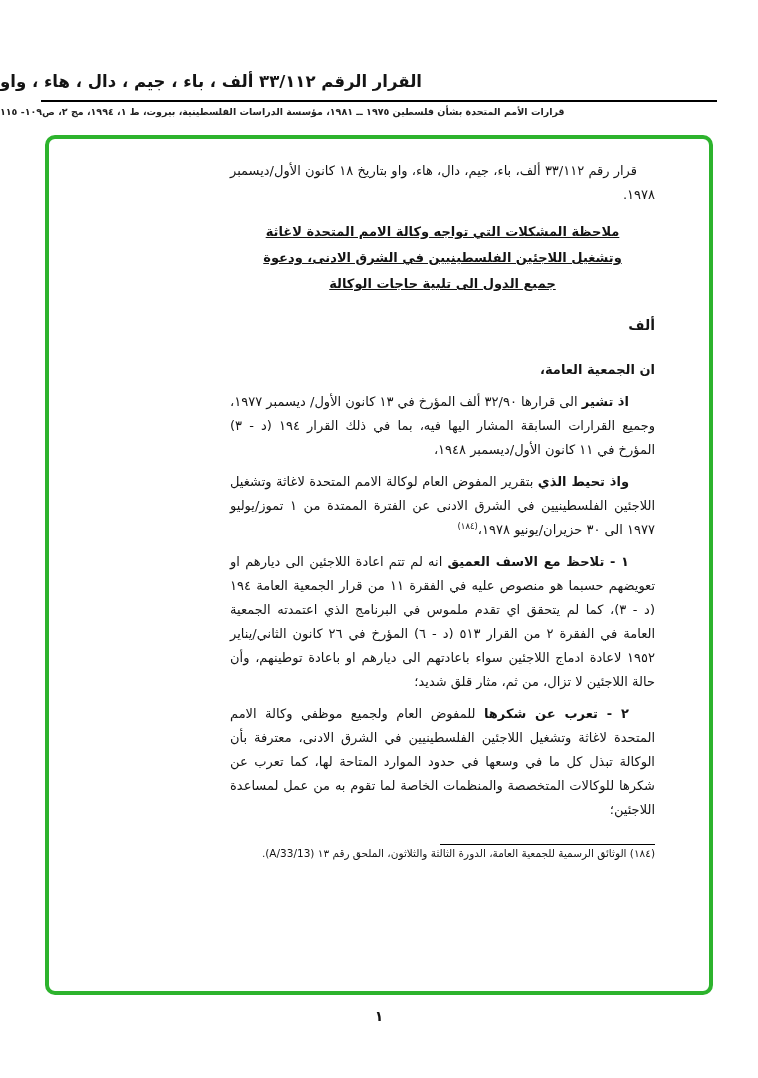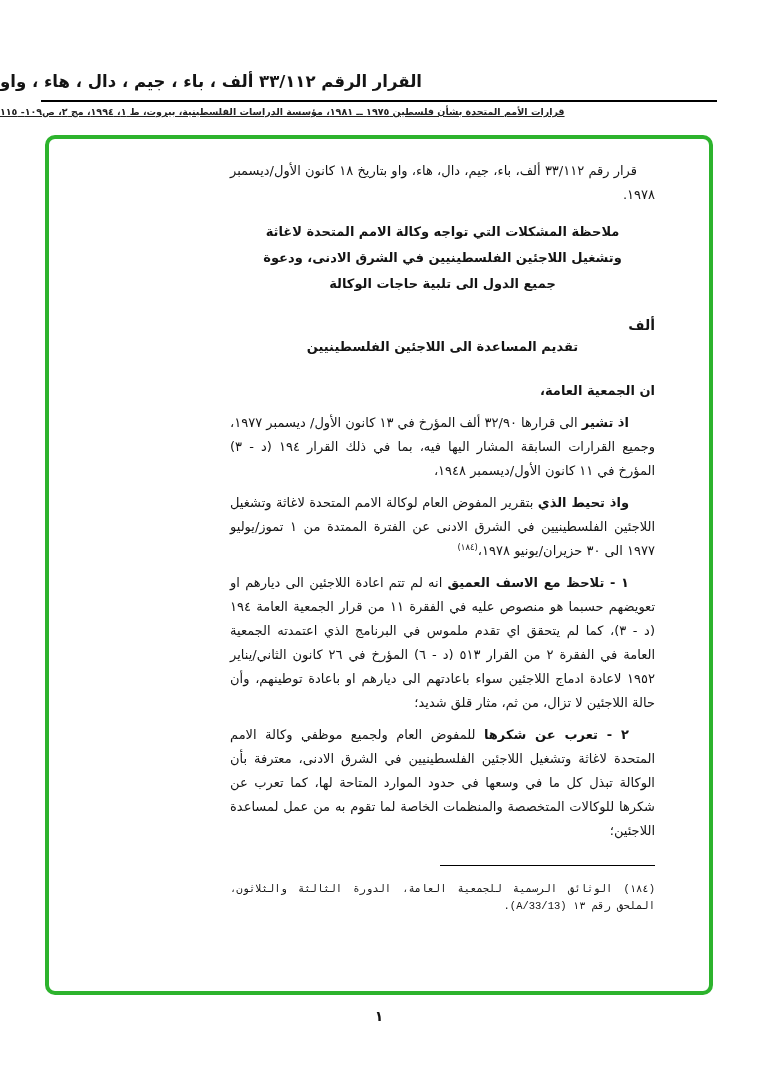--- a/index.html
+++ b/index.html
@@ -16,40 +16,40 @@
     position: relative;
     background: #ffffff;
   }
   .header { padding-top: 72px; text-align: left; }
   .doc-title { font-size: 16.5px; font-weight: bold; letter-spacing: 0.2px; }
   .title-divider {
     width: 676px; margin: 9px auto 4px auto;
     border-top: 2px solid #000;
     height: 0;
   }
-  .citation { font-size: 9.5px; font-weight: bold; color: #222; text-decoration: underline; }
+  .citation { font-size: 9.5px; font-weight: bold; color: #222; }
 
   .frame {
     width: 668px; height: 860px;
     margin: 18px auto 0 auto;
     border: 4px solid #2db32d;
     border-radius: 10px;
     padding: 20px 54px 14px 181px; 
     overflow: hidden;
     background: #ffffff;
   }
 
   .intro {
     font-size: 13px; line-height: 24px;
     text-indent: 18px; text-align: justify;
   }
   .heading {
     font-size: 13px; font-weight: bold;
     text-align: center; line-height: 26px;
-    max-width: 365px; margin: 12px auto 0 auto;
+    max-width: 365px; margin: 12px auto 0 auto; text-decoration: underline;
   }
   .section-letter {
     text-align: right; font-weight: bold;
     font-size: 14px; margin-top: 20px;
   }
   .section-title {
     text-align: center; font-weight: bold;
     font-size: 13px; margin-top: 6px;
   }
   .salutation {
@@ -64,23 +64,22 @@
   .para .num, .para .lead { font-weight: bold; }
   sup.ref { font-size: 8.5px; vertical-align: super; line-height: 0; padding-left: 8px; }
 
   .footnote-block { margin-top: 22px; }
   .footnote-rule {
     width: 215px; height: 0;
     border-top: 1.5px solid #000;
   }
   .footnote {
     font-size: 10.5px; line-height: 17px;
-    margin-top: 15px; text-align: justify;
+    margin-top: 0; text-align: justify;
     max-width: 425px;
-    font-family: Liberation Mono, monospace;
   }
 
   .page-number {
     text-align: center; font-size: 14px; font-weight: bold;
     margin-top: 13px;
   }
 </style>
 </head>
 <body>
 
@@ -93,21 +92,20 @@
   </div>
 
   <div class="frame" style="border-color: rgb(45, 179, 45);">
 
     <p class="intro">قرار رقم ٣٣/١١٢ ألف، باء، جيم، دال، هاء، واو بتاريخ ١٨ كانون الأول/ديسمبر ١٩٧٨.</p>
 
     <div class="heading">ملاحظة المشكلات التي تواجه وكالة الامم المتحدة لاغاثة وتشغيل اللاجئين الفلسطينيين في الشرق الادنى، ودعوة جميع الدول الى تلبية حاجات الوكالة</div>
 
     <div class="section-letter">ألف</div>
 
-    <div class="section-title">تقديم المساعدة الى اللاجئين الفلسطينيين</div>
 
     <p class="salutation">ان الجمعية العامة،</p>
 
     <p class="para"><span class="num"></span><span class="lead">اذ تشير</span><span class="body-text"> الى قرارها ٣٢/٩٠ ألف المؤرخ في ١٣ كانون الأول/ ديسمبر ١٩٧٧، وجميع القرارات السابقة المشار اليها فيه، بما في ذلك القرار ١٩٤ (د - ٣) المؤرخ في ١١ كانون الأول/ديسمبر ١٩٤٨،</span><sup class="ref"></sup></p>
 
     <p class="para"><span class="num"></span><span class="lead">واذ تحيط الذي</span><span class="body-text"> بتقرير المفوض العام لوكالة الامم المتحدة لاغاثة وتشغيل اللاجئين الفلسطينيين في الشرق الادنى عن الفترة الممتدة من ١ تموز/يوليو ١٩٧٧ الى ٣٠ حزيران/يونيو ١٩٧٨،</span><sup class="ref">(١٨٤)</sup></p>
 
     <p class="para"><span class="num">١ - </span><span class="lead">تلاحظ مع الاسف العميق</span><span class="body-text"> انه لم تتم اعادة اللاجئين الى ديارهم او تعويضهم حسبما هو منصوص عليه في الفقرة ١١ من قرار الجمعية العامة ١٩٤ (د - ٣)، كما لم يتحقق اي تقدم ملموس في البرنامج الذي اعتمدته الجمعية العامة في الفقرة ٢ من القرار ٥١٣ (د - ٦) المؤرخ في ٢٦ كانون الثاني/يناير ١٩٥٢ لاعادة ادماج اللاجئين سواء باعادتهم الى ديارهم او باعادة توطينهم، وأن حالة اللاجئين لا تزال، من ثم، مثار قلق شديد؛</span><sup class="ref"></sup></p>
 
     <p class="para"><span class="num">٢ - </span><span class="lead">تعرب عن شكرها</span><span class="body-text"> للمفوض العام ولجميع موظفي وكالة الامم المتحدة لاغاثة وتشغيل اللاجئين الفلسطينيين في الشرق الادنى، معترفة بأن الوكالة تبذل كل ما في وسعها في حدود الموارد المتاحة لها، كما تعرب عن شكرها للوكالات المتخصصة والمنظمات الخاصة لما تقوم به من عمل لمساعدة اللاجئين؛</span><sup class="ref"></sup></p>

